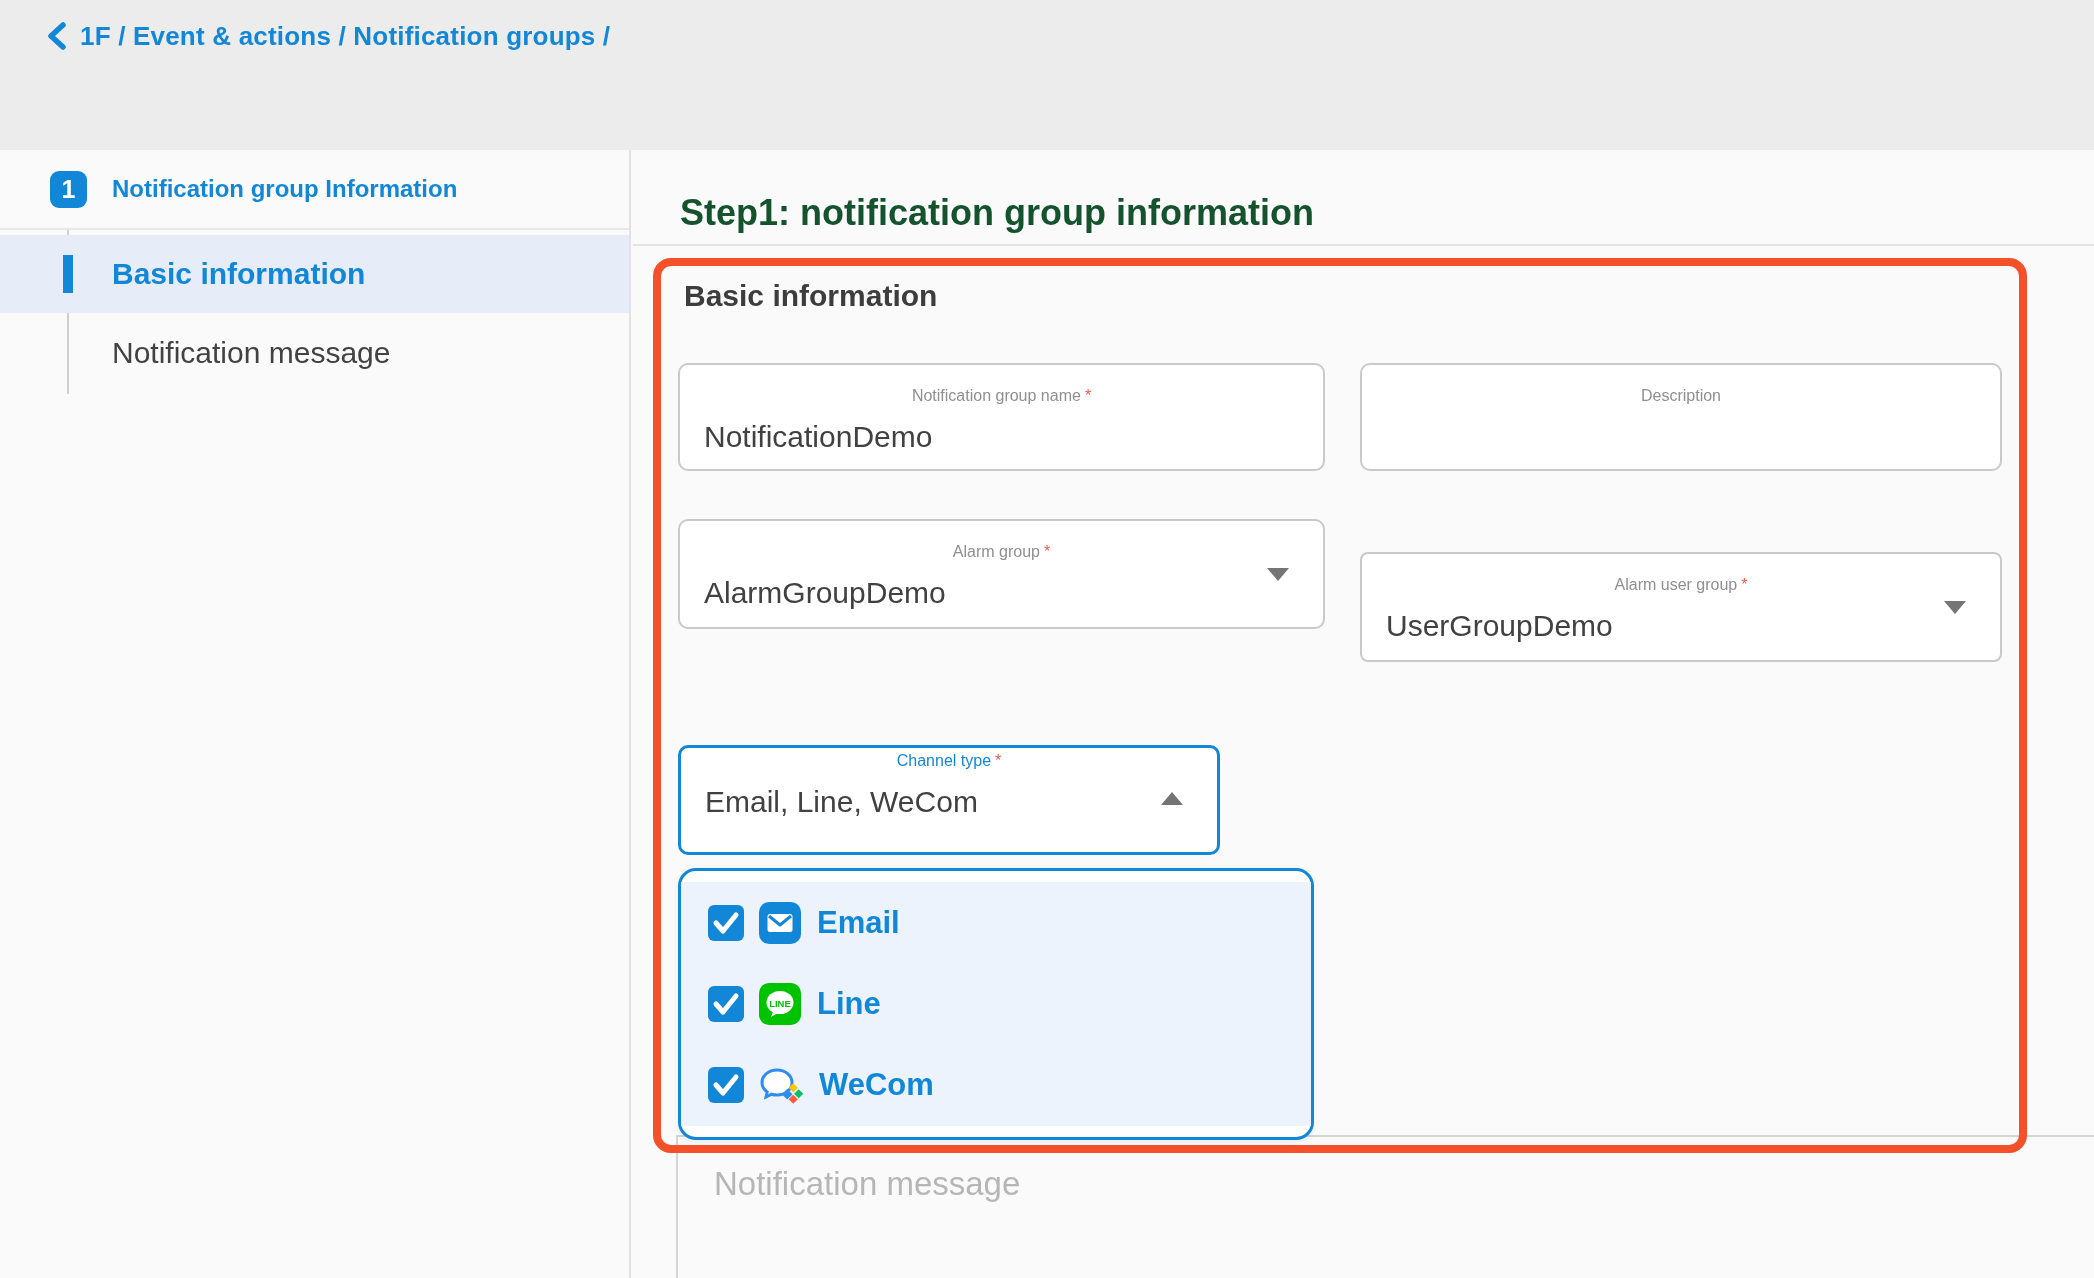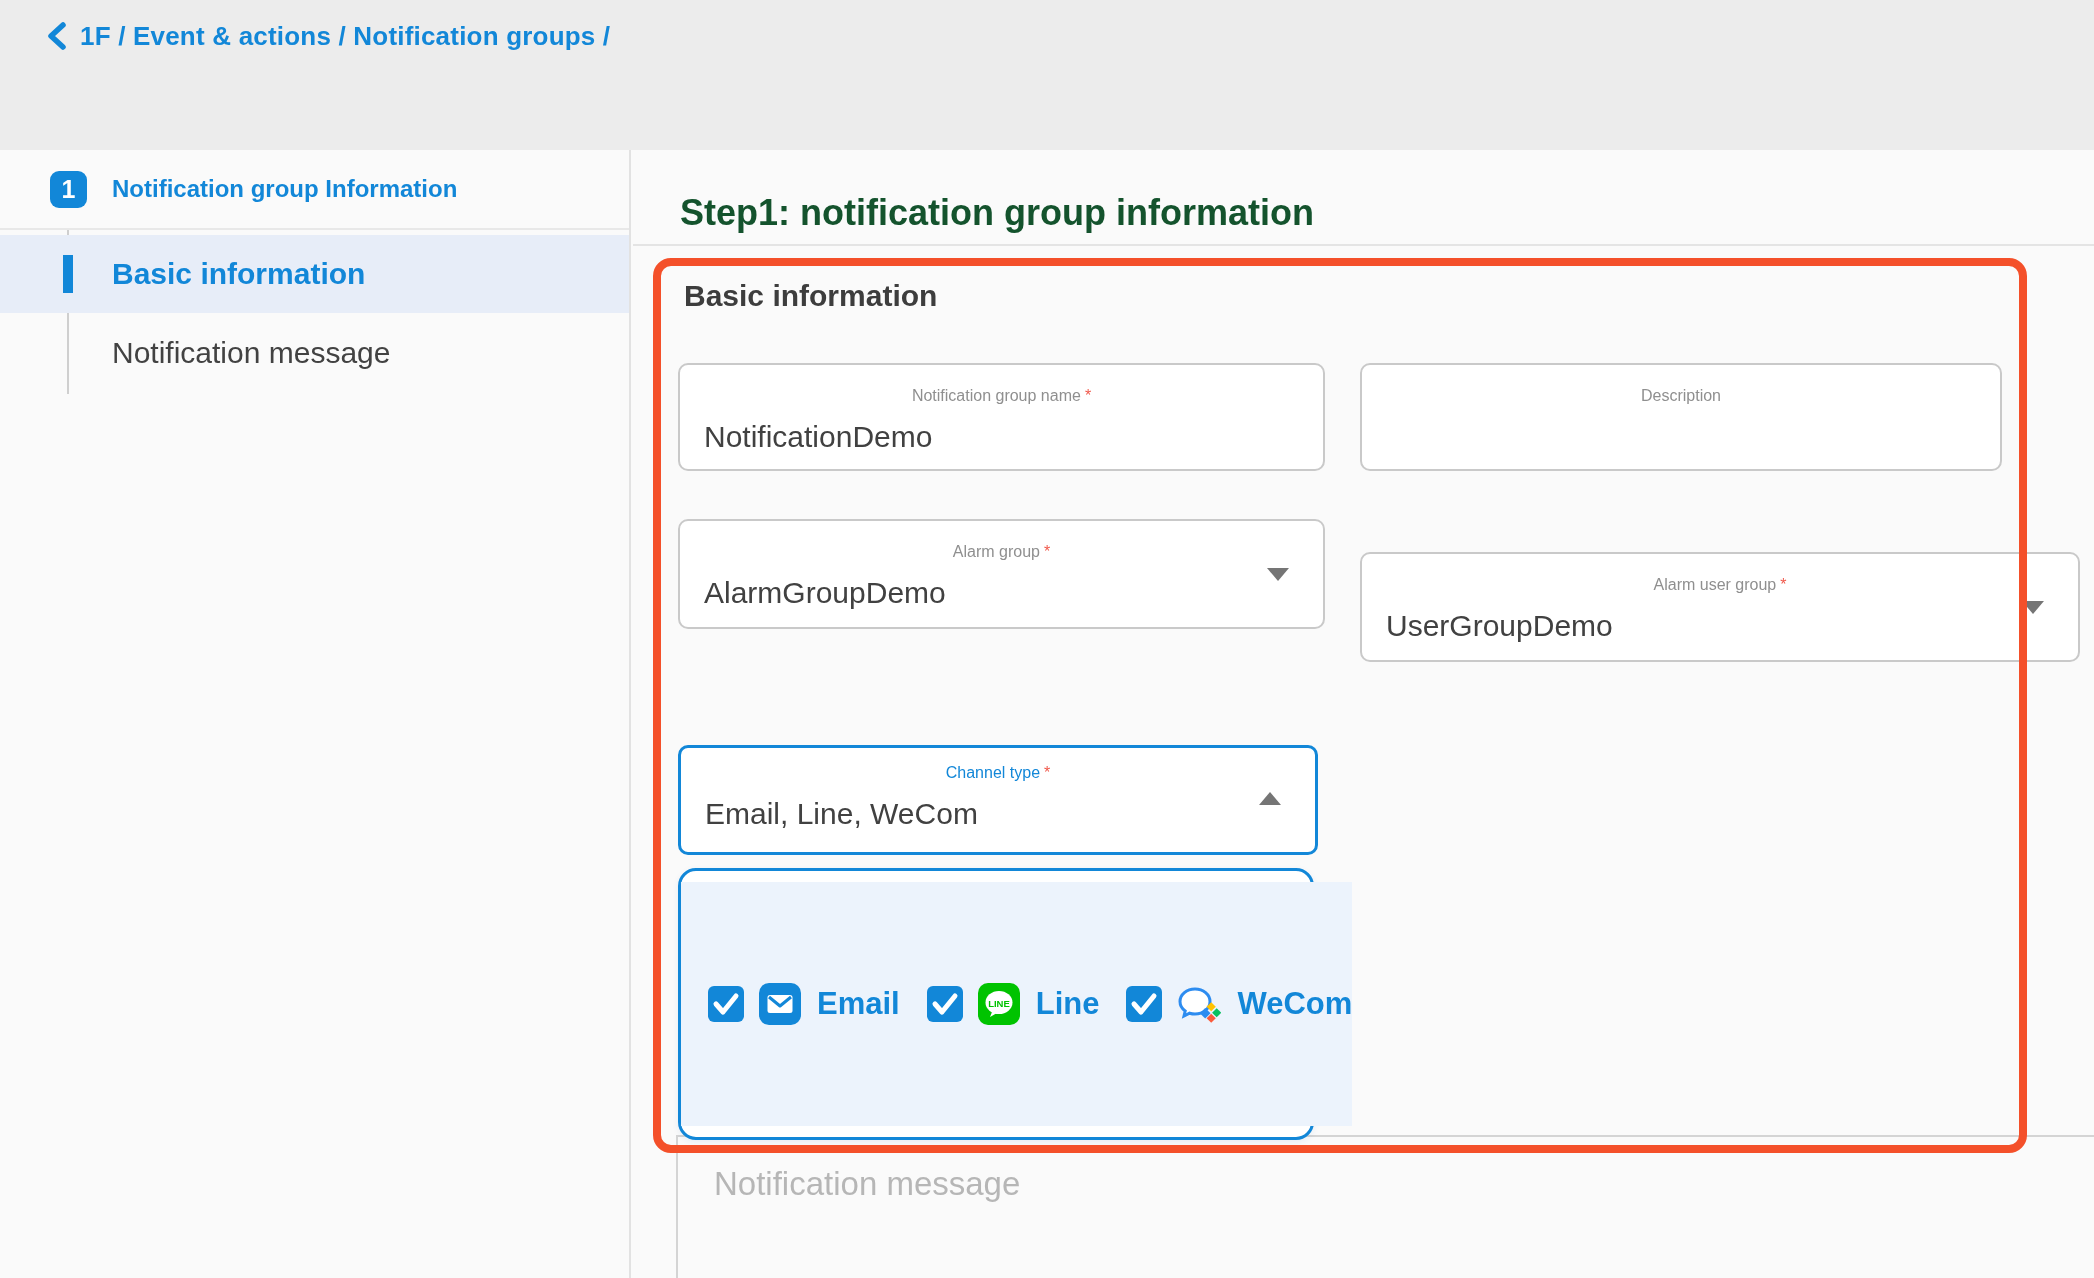--- a/index.html
+++ b/index.html
@@ -108,28 +108,28 @@
     position:absolute; right:34px; top:50%; margin-top:-6px;
     width:0; height:0;
     border-left:11px solid transparent; border-right:11px solid transparent;
   }
   .dd-arrow-down { border-top:13px solid #757575; }
   .dd-arrow-up   { border-bottom:13px solid #757575; margin-top:-8px; }
 
   #field-name        { left:678px;  top:363px; width:647px; height:108px; }
   #field-description { left:1360px; top:363px; width:642px; height:108px; }
   #field-alarm       { left:678px;  top:519px; width:647px; height:110px; }
-  #field-alarm-user  { left:1360px; top:552px; width:720px; height:110px; }
-  #field-channel     { left:678px;  top:745px; width:640px; height:110px; padding-top:12px; }
+  #field-alarm-user  { left:1360px; top:552px; width:642px; height:110px;border-radius:8px; }
+  #field-channel     { left:678px;  top:745px; width:542px; height:110px; padding-top:0; }
 
   
   .dropdown-panel {
     position:absolute; left:678px; top:868px; width:636px; height:272px;
     background:#ffffff; border:3px solid #1287d8; border-radius:18px;
-    z-index:40; padding:11px 0; display:flex; flex-direction:row;
+    z-index:40; padding:11px 0; display:flex; flex-direction:column;
     box-shadow:0 2px 6px rgba(30,90,160,0.08);
   }
   .dd-option {
     flex:1; background:#ecf3fc; display:flex; align-items:center;
     padding-left:26px;
   }
   .dd-option svg { display:block; }
   .dd-check { flex:0 0 auto; }
   .dd-icon { margin-left:14px; flex:0 0 auto; }
   .dd-label { margin-left:16px; font-size:31px; font-weight:700; color:#1287d8; }

